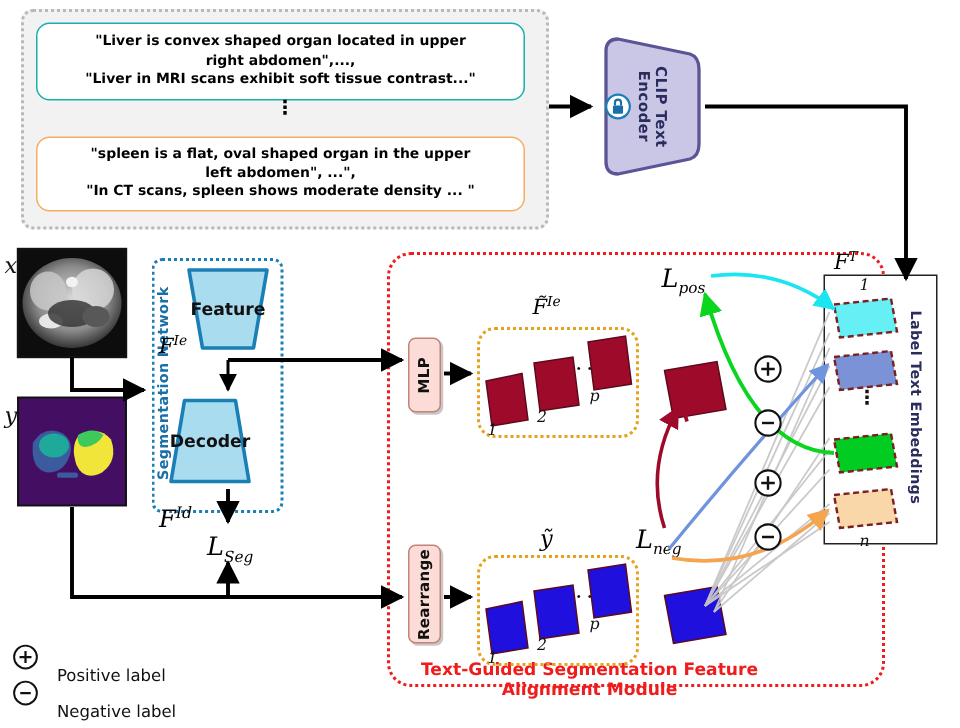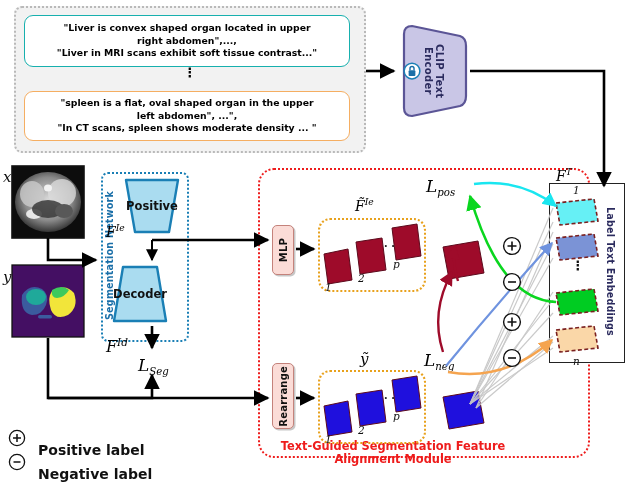--- a/index.html
+++ b/index.html
@@ -64,21 +64,21 @@
   #lte-title{left:600px;top:186px;width:20px;height:172px;
       display:flex;align-items:center;justify-content:center;}
   #lte-title span{writing-mode:vertical-rl;font-size:9.6px;font-weight:bold;
       color:#2b2b5e;letter-spacing:.2px;}
   #lte-dots{left:566px;top:263px;width:24px;text-align:center;
       font-size:13px;font-weight:700;color:#111;line-height:5px;}
 
   
   #legend{left:8px;top:426px;width:170px;}
   .legend-row{display:flex;align-items:center;height:24px;}
-  .legend-txt{font-size:14px;font-weight:bold;color:#111;margin-left:12px;margin-top:24px;}
+  .legend-txt{font-size:11px;font-weight:normal;color:#111;margin-left:12px;margin-top:24px;}
 
   
   .mathlab{position:absolute;font-family:"DejaVu Serif",serif;color:#000;
       white-space:nowrap;}
   .mathlab i{font-style:italic;}
   .sup{font-size:.66em;vertical-align:super;font-style:italic;}
   .sub{font-size:.6em;vertical-align:sub;font-style:italic;}
   .numlab{position:absolute;font-family:"DejaVu Serif",serif;
       font-style:italic;font-size:10.5px;color:#111;}
   .imglab{position:absolute;font-family:"DejaVu Serif",serif;font-style:italic;
@@ -152,21 +152,21 @@
 
   <div class="abs" id="segnet"></div>
   <div class="abs" id="segnet-title">
     <span>Segmentation Network</span>
   </div>
 
   <div class="trapbox" style="left:124px;top:176px;width:56px;height:60px;">
     <svg width="56" height="60">
       <path d="M2 4 L54 4 L45 56 L11 56 Z" fill="#aadcf0" stroke="#1a7fb5" stroke-width="2.4" stroke-linejoin="round"></path>
     </svg>
-    <div class="tl">Positive</div>
+    <div class="tl">Feature</div>
   </div>
 
   <div class="trapbox" style="left:112px;top:263px;width:56px;height:62px;">
     <svg width="56" height="62">
       <path d="M11 4 L45 4 L54 58 L2 58 Z" fill="#aadcf0" stroke="#1a7fb5" stroke-width="2.4" stroke-linejoin="round"></path>
     </svg>
     <div class="tl">Decoder</div>
   </div>
 
   <div class="mathlab" style="left:106px;top:222px;font-size:14px;">
@@ -220,21 +220,21 @@
   <div class="numlab" style="left:393px;top:410px;">p</div>
   <div class="numlab" style="left:384px;top:392px;font-style:normal;font-weight:700;">· ·</div>
 
   <svg class="abs" style="left:440px;top:235px;" width="48" height="46">
     <path d="M3 12 L38 6 L44 38 L9 44 Z" fill="#9e0b2a" stroke="#5c0a1c" stroke-width="1"></path>
   </svg>
   <svg class="abs" style="left:440px;top:385px;" width="48" height="46">
     <path d="M3 12 L38 6 L44 38 L9 44 Z" fill="#1f10dd" stroke="#5c0a1c" stroke-width="1"></path>
   </svg>
 
-  <div class="mathlab" style="left:426px;top:176px;font-size:17px;">
+  <div class="mathlab" style="left:441px;top:176px;font-size:17px;">
     <i>L</i><span class="sub">pos</span>
   </div>
   <div class="mathlab" style="left:424px;top:350px;font-size:17px;">
     <i>L</i><span class="sub">neg</span>
   </div>
 
   <div class="abs" id="lte-box"></div>
   <div class="abs" id="lte-title">
     <span>Label Text Embeddings</span>
   </div>

